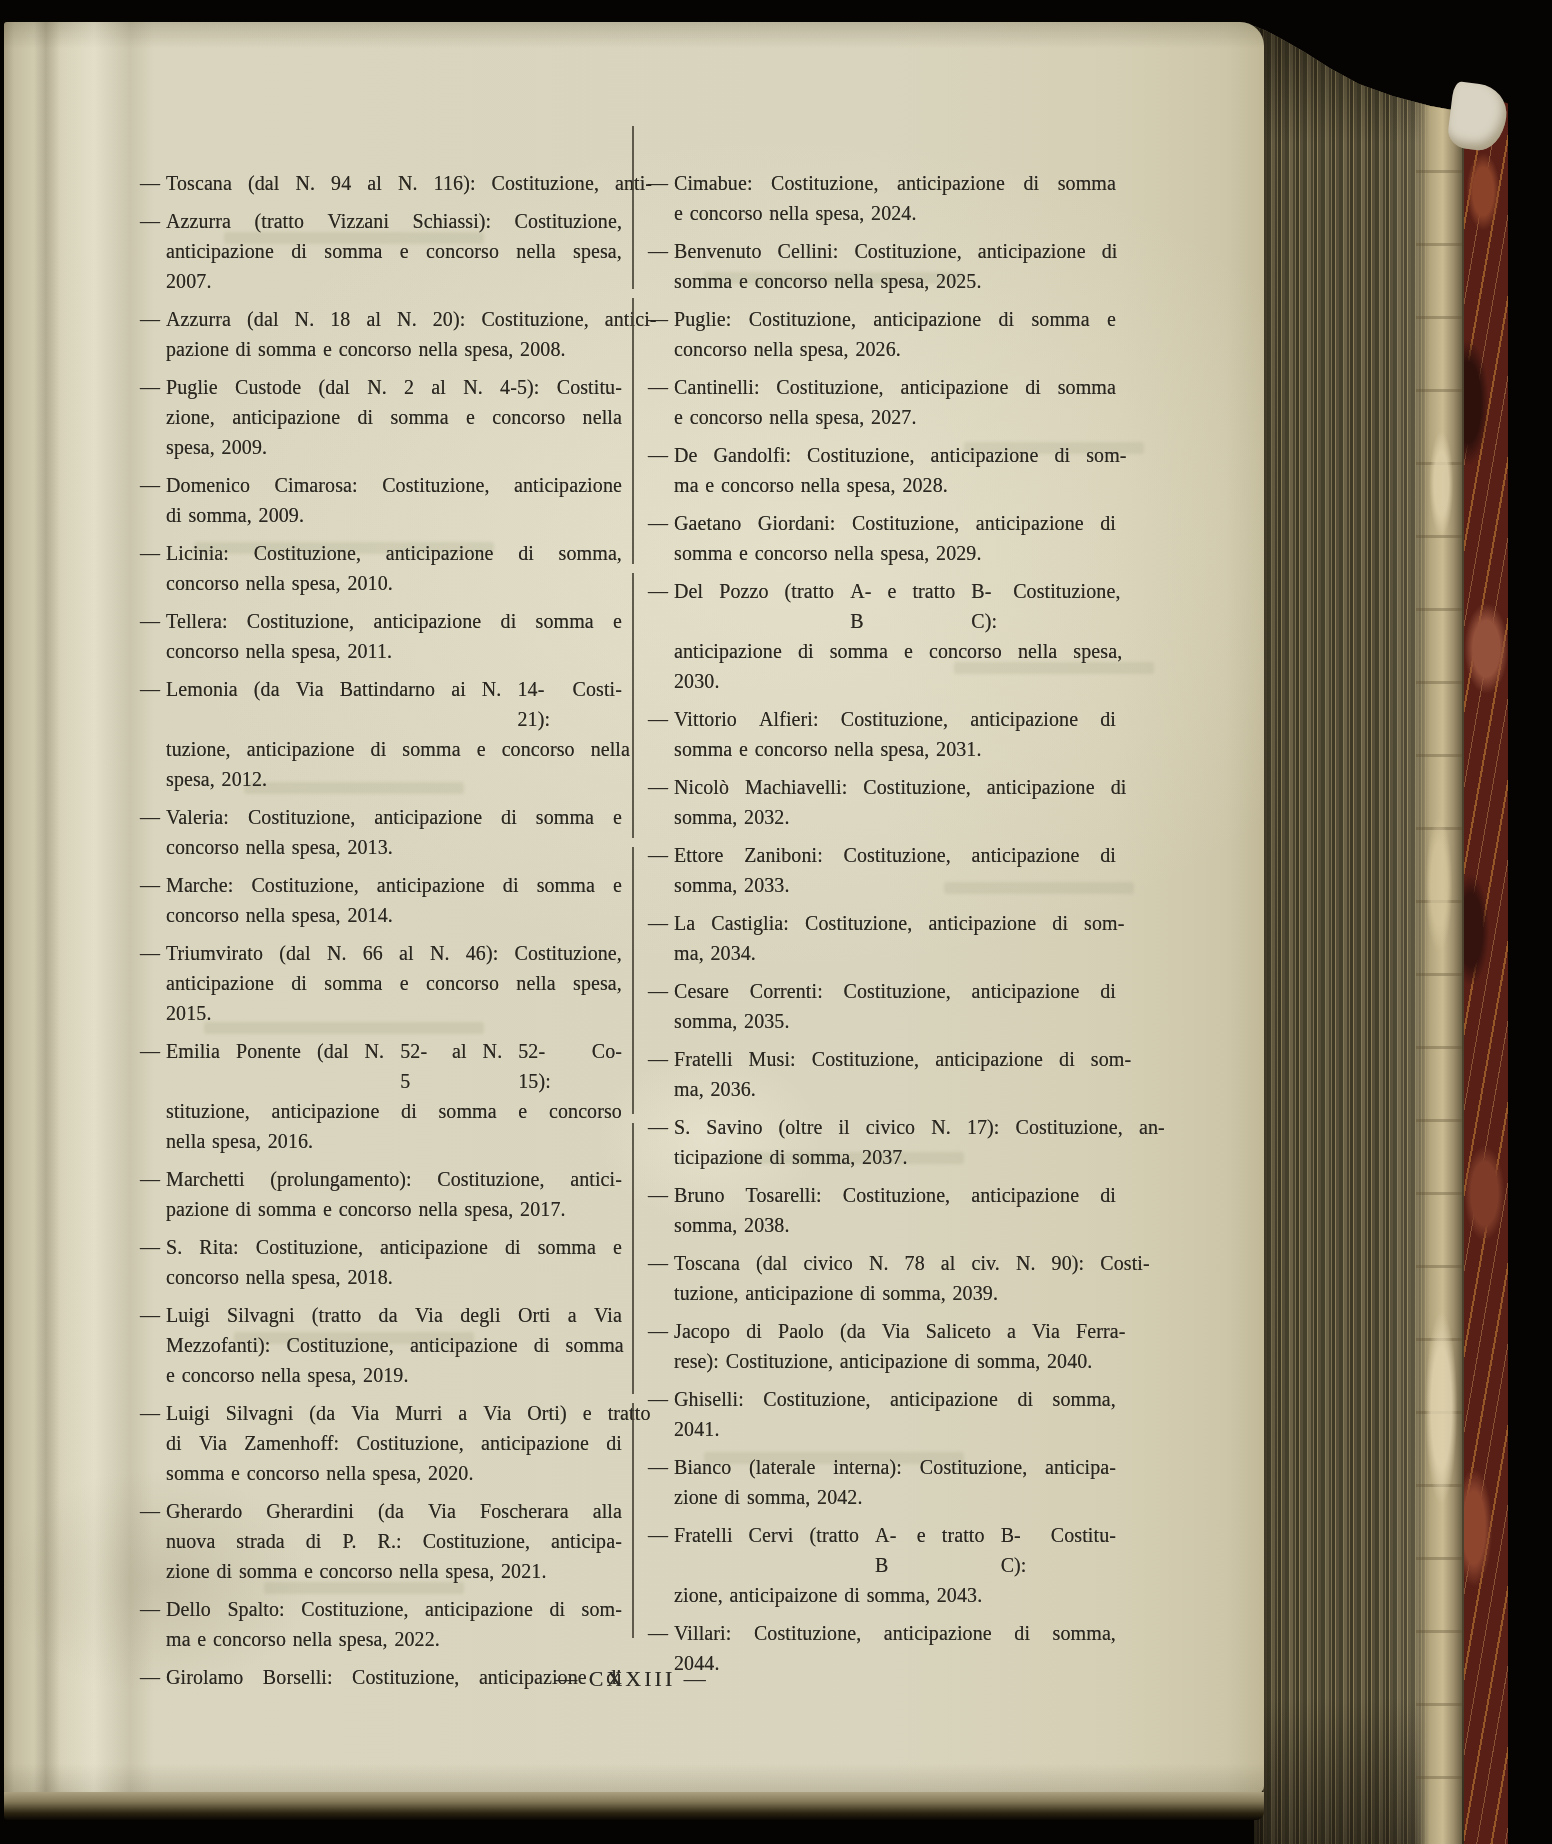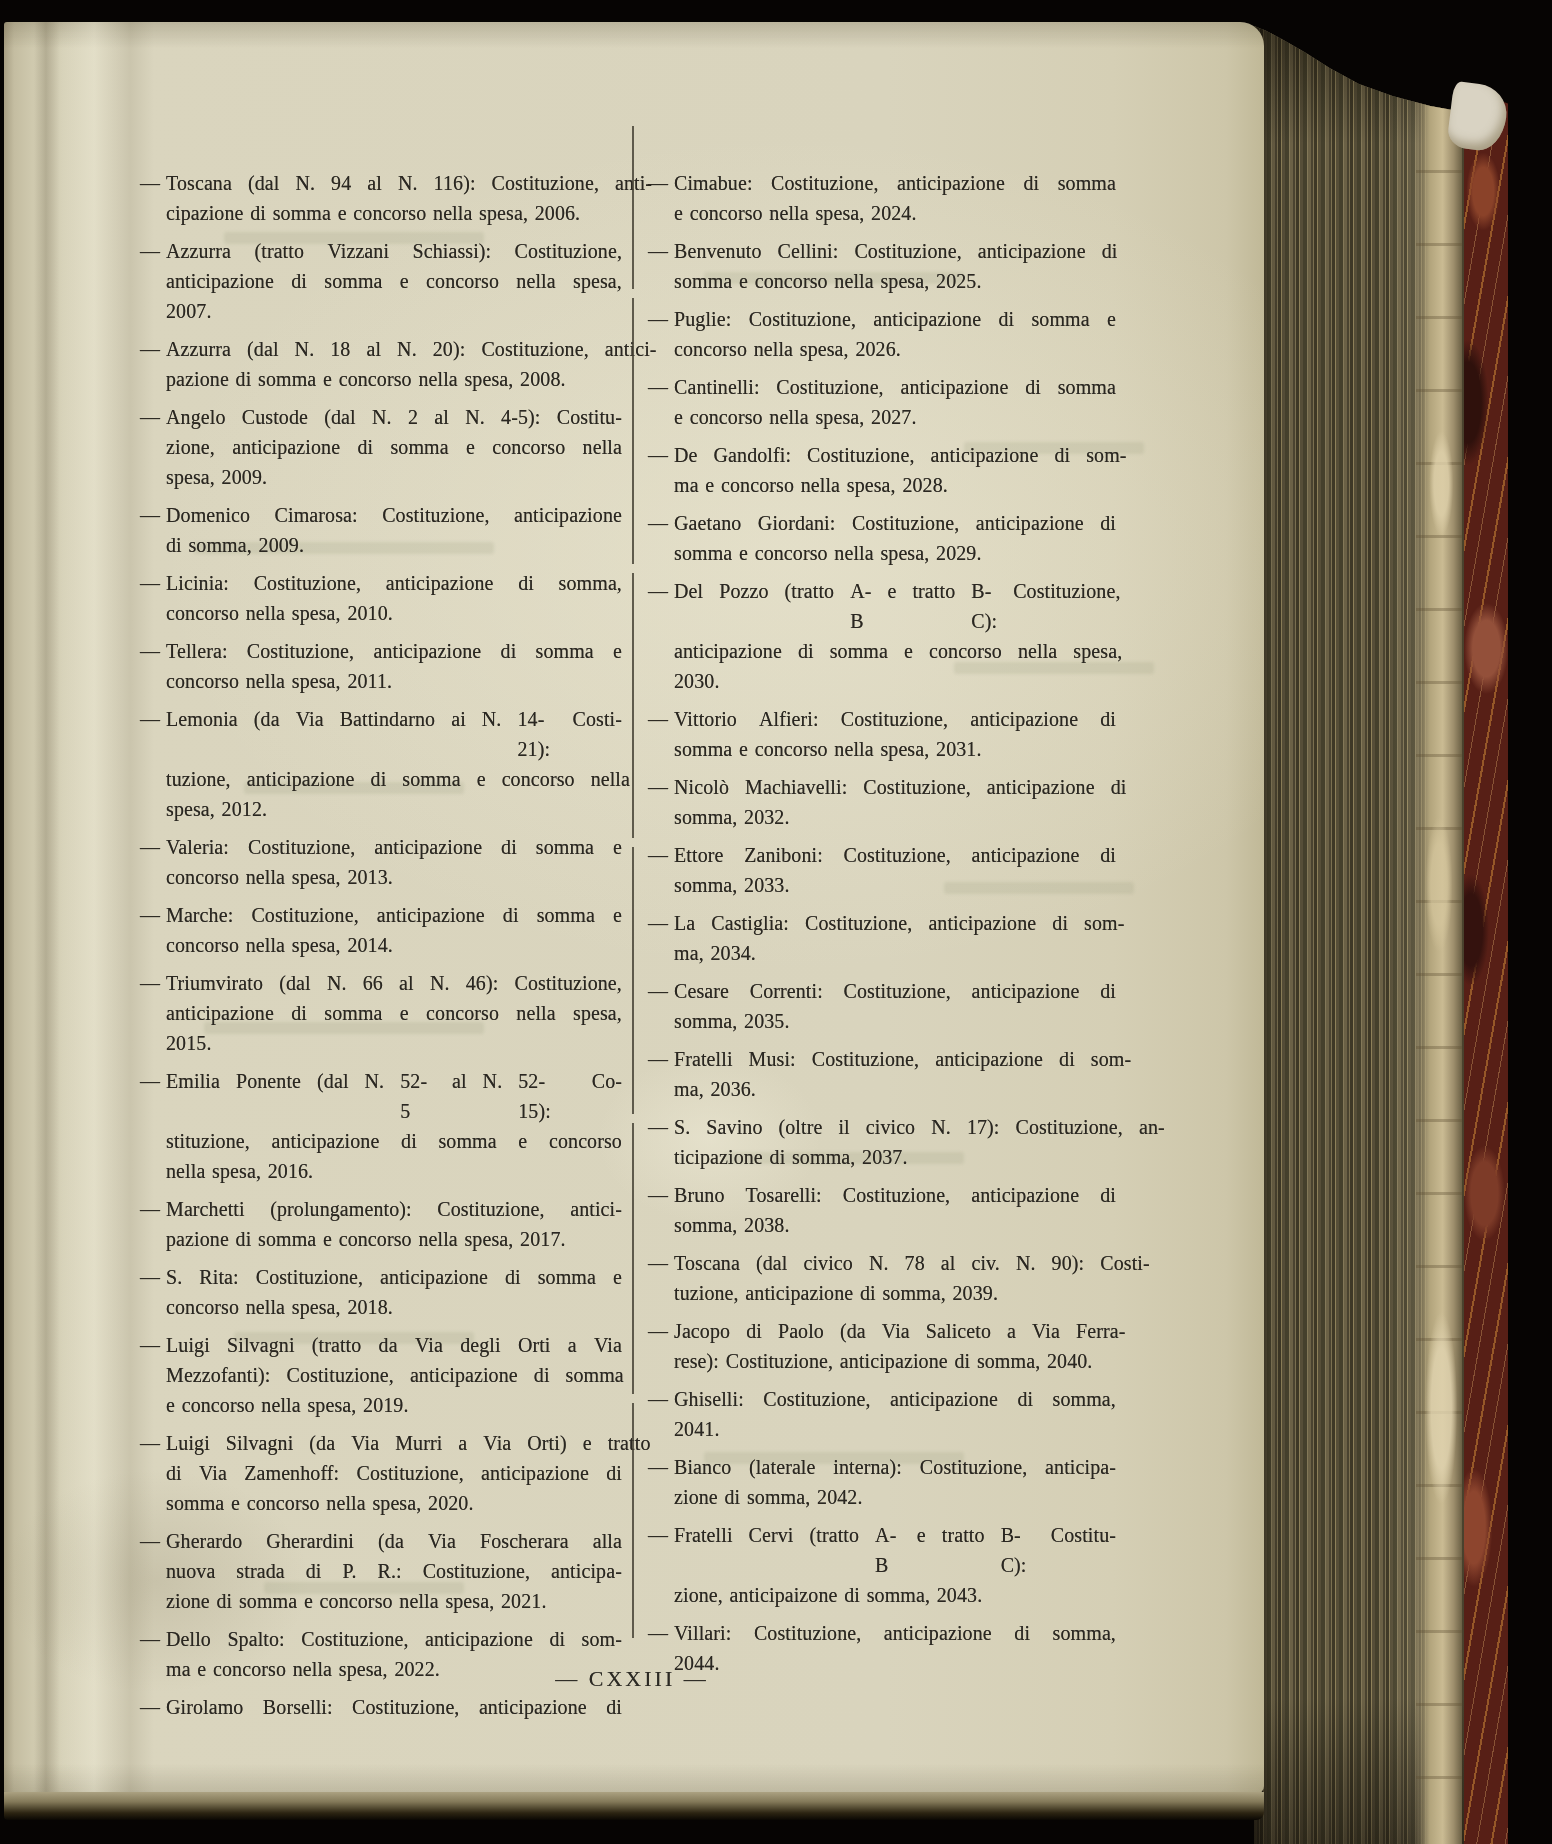--- a/index.html
+++ b/index.html
@@ -121,21 +121,20 @@
               <span>Toscana</span>
               <span>(dal</span>
               <span>N.</span>
               <span>94</span>
               <span>al</span>
               <span>N.</span>
               <span>116):</span>
               <span>Costituzione,</span>
               <span>anti-</span>
             </div>
-            <div class="line">cipazione di somma e concorso nella spesa, 2006.</div>
           </div>
           <div class="entry">
             <span class="dash">—</span>
             <div class="line just">
               <span>Azzurra</span>
               <span>(tratto</span>
               <span>Vizzani</span>
               <span>Schiassi):</span>
               <span>Costituzione,</span>
             </div>
@@ -161,21 +160,21 @@
               <span>N.</span>
               <span>20):</span>
               <span>Costituzione,</span>
               <span>antici-</span>
             </div>
             <div class="line">pazione di somma e concorso nella spesa, 2008.</div>
           </div>
           <div class="entry">
             <span class="dash">—</span>
             <div class="line just">
-              <span>Angelo</span>
+              <span>Puglie</span>
               <span>Custode</span>
               <span>(dal</span>
               <span>N.</span>
               <span>2</span>
               <span>al</span>
               <span>N.</span>
               <span>4-5):</span>
               <span>Costitu-</span>
             </div>
             <div class="line just">

